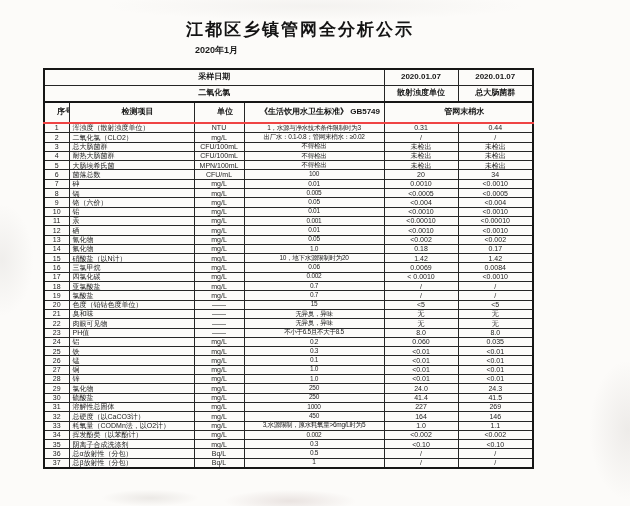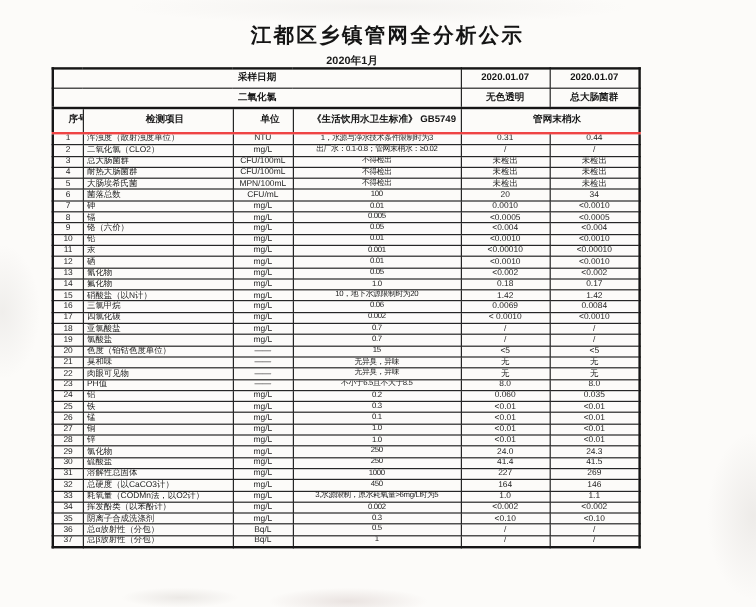--- a/index.html
+++ b/index.html
@@ -13,32 +13,32 @@
     background:
       radial-gradient(95px 16px at 290px 501px, rgba(168,142,138,0.22), transparent 70%),
       radial-gradient(70px 12px at 150px 498px, rgba(160,150,142,0.18), transparent 70%),
       radial-gradient(55px 100px at 628px 430px, rgba(150,140,135,0.14), transparent 70%),
       radial-gradient(45px 80px at 2px 260px, rgba(150,145,140,0.12), transparent 70%),
       radial-gradient(300px 20px at 315px 6px, rgba(170,165,160,0.10), transparent 70%),
       #fcfbf9;
   }
   .title{
     position:absolute;top:18px;left:0;width:600px;text-align:center;
-    font-size:17px;font-weight:bold;letter-spacing:2px;color:#141414;margin-left:23px;
+    font-size:17px;font-weight:bold;letter-spacing:2px;color:#141414;
   }
   .subtitle{
-    position:absolute;top:44px;left:195px;width:120px;text-align:right;
+    position:absolute;top:44px;left:195px;width:120px;text-align:left;
     font-size:9px;font-weight:bold;color:#1a1a1a;
   }
   table.tbl{
     position:absolute;left:43px;top:56px;width:489px;
     border-collapse:collapse;table-layout:fixed;
     background:transparent;
   }
-  .tbl{border:2px solid #161616;}
+  .tbl{border:2px solid #161616;margin-top:12px;}
   .tbl td,.tbl th{
     border:1px solid #262626;padding:0;margin:0;
     text-align:center;vertical-align:middle;
     white-space:nowrap;overflow:hidden;
     font-weight:normal;line-height:1.05;
   }
   tr.info td{height:15px;font-size:8px;font-weight:bold;color:#171717;}
   tr.hdr th{height:19px;font-size:8px;font-weight:bold;color:#141414;
     border-top:2px solid #161616;border-bottom:2px solid #ef4444;padding-left:12px;}
   tr.data td{height:8.3px;font-size:7px;color:#1d1d1d;}
@@ -63,21 +63,21 @@
     <col style="width:75px">
   </colgroup>
   <tbody>
       <tr class="info">
         <td colspan="4">采样日期</td>
         <td>2020.01.07</td>
         <td>2020.01.07</td>
       </tr>
       <tr class="info">
         <td colspan="4">二氧化氯</td>
-        <td>无色透明</td>
+        <td>散射浊度单位</td>
         <td>总大肠菌群</td>
       </tr>
     </tbody>
   <tbody>
     <tr class="hdr">
       <th>序号</th>
       <th>检测项目</th>
       <th>单位</th>
       <th>《生活饮用水卫生标准》 GB5749</th>
       <th colspan="2">管网末梢水</th>

